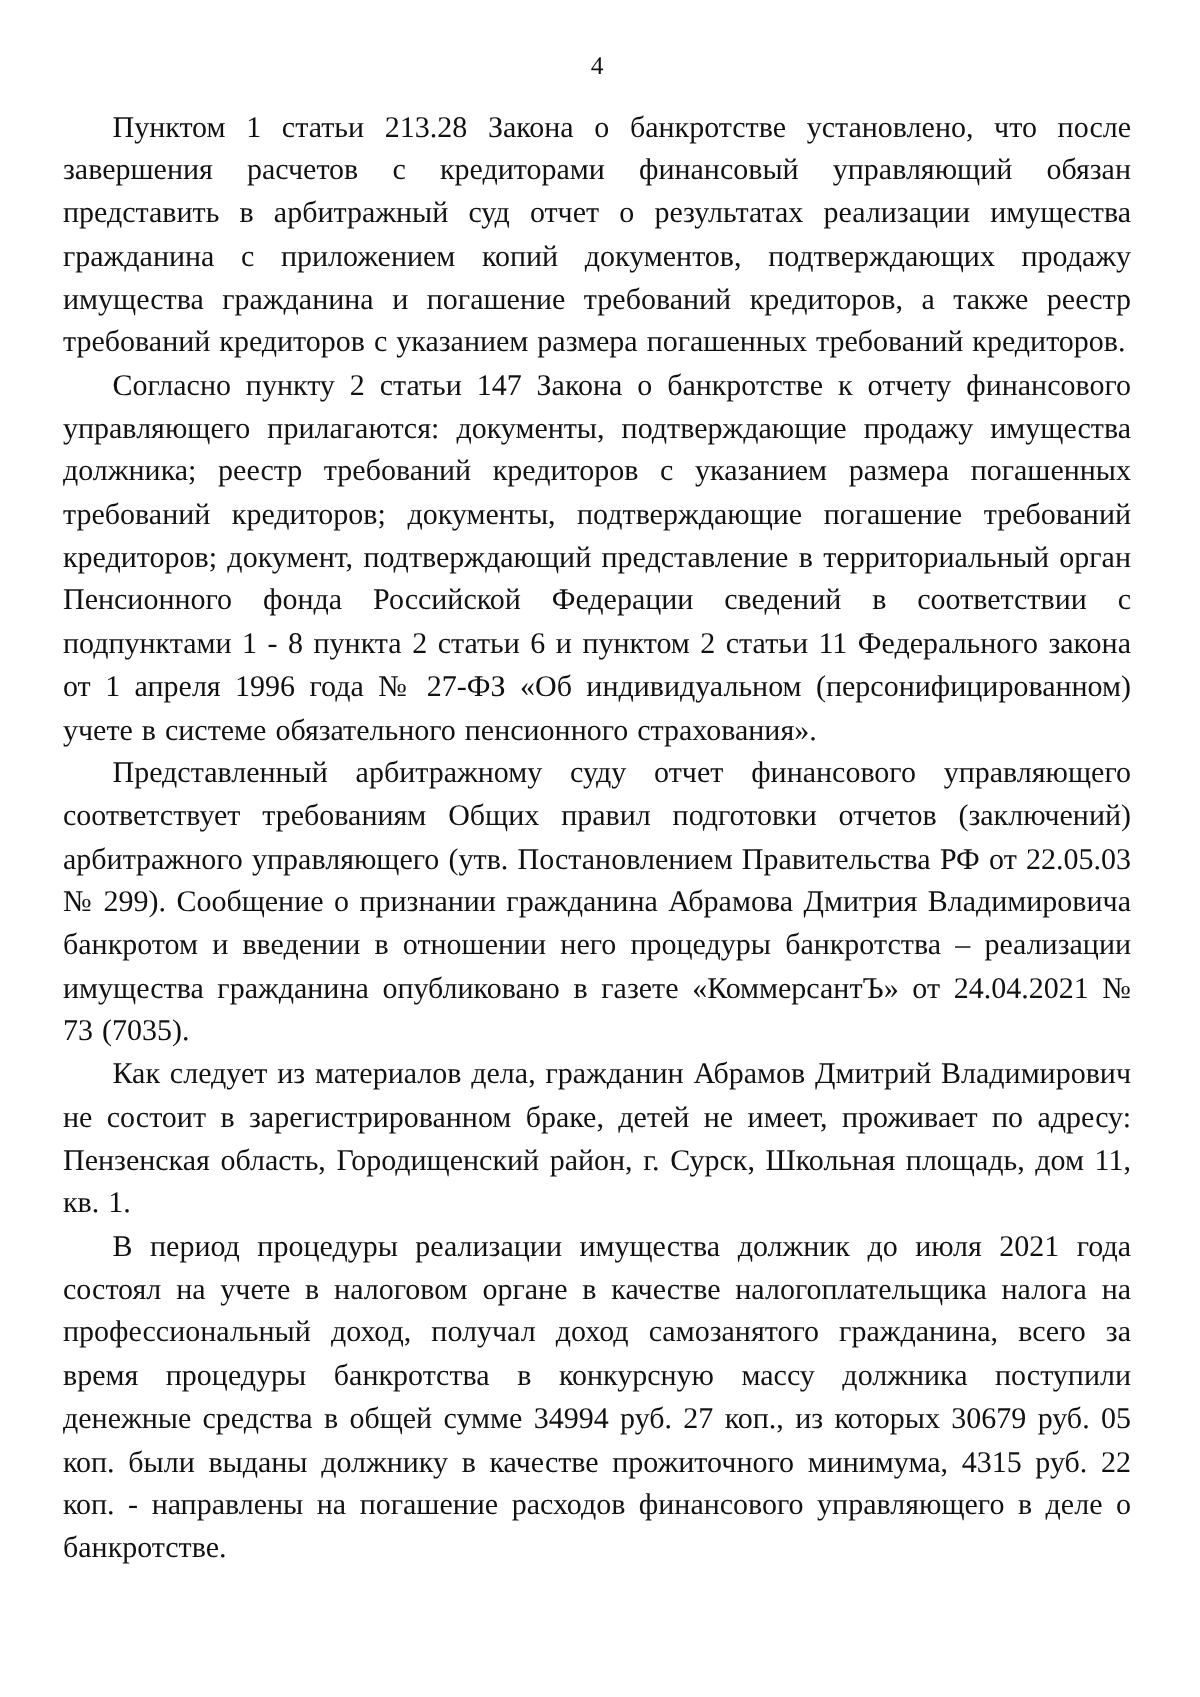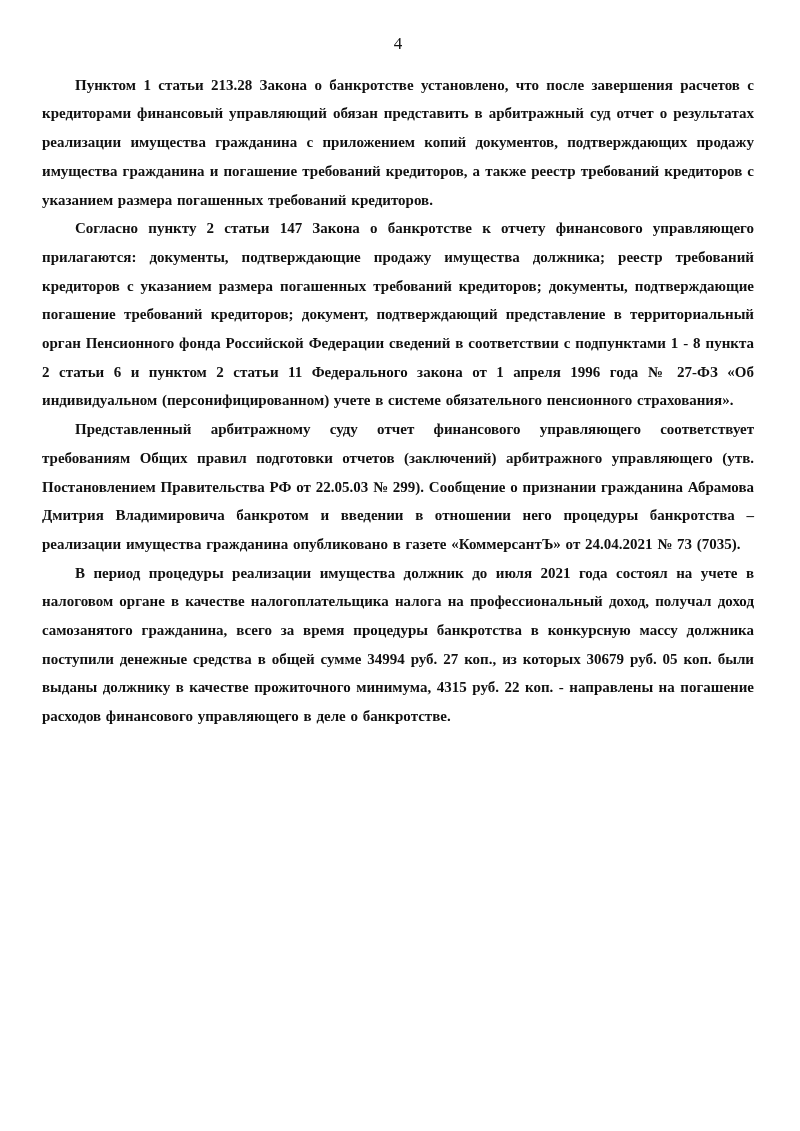--- a/index.html
+++ b/index.html
@@ -22,32 +22,32 @@
     background: #ffffff;
   }
   .page-number {
     text-align: center;
     font-size: 17px;
     line-height: 28.7px;
     margin-bottom: 12px;
   }
   .doc-body p {
     margin: 0;
-    font-size: 15px;
+    font-size: 20px;
     line-height: 28.7px;
     text-align: justify;
     text-indent: 33px;
     word-spacing: 1px;
-    font-weight: bold;
   }
 </style>
 </head>
 <body>
 
 <div class="page">
   <div class="page-number">4</div>
   <div class="doc-body">
       <p>Пунктом 1 статьи 213.28 Закона о банкротстве установлено, что после завершения расчетов с кредиторами финансовый управляющий обязан представить в арбитражный суд отчет о результатах реализации имущества гражданина с приложением копий документов, подтверждающих продажу имущества гражданина и погашение требований кредиторов, а также реестр требований кредиторов с указанием размера погашенных требований кредиторов.</p>
       <p>Согласно пункту 2 статьи 147 Закона о банкротстве к отчету финансового управляющего прилагаются: документы, подтверждающие продажу имущества должника; реестр требований кредиторов с указанием размера погашенных требований кредиторов; документы, подтверждающие погашение требований кредиторов; документ, подтверждающий представление в территориальный орган Пенсионного фонда Российской Федерации сведений в соответствии с подпунктами 1 - 8 пункта 2 статьи 6 и пунктом 2 статьи 11 Федерального закона от 1 апреля 1996 года № 27-ФЗ «Об индивидуальном (персонифицированном) учете в системе обязательного пенсионного страхования».</p>
       <p>Представленный арбитражному суду отчет финансового управляющего соответствует требованиям Общих правил подготовки отчетов (заключений) арбитражного управляющего (утв. Постановлением Правительства РФ от 22.05.03 № 299). Сообщение о признании гражданина Абрамова Дмитрия Владимировича банкротом и введении в отношении него процедуры банкротства – реализации имущества гражданина опубликовано в газете «КоммерсантЪ» от 24.04.2021 № 73 (7035).</p>
+      <p>Как следует из материалов дела, гражданин Абрамов Дмитрий Владимирович не состоит в зарегистрированном браке, детей не имеет, проживает по адресу: Пензенская область, Городищенский район, г. Сурск, Школьная площадь, дом 11, кв. 1.</p>
       <p>В период процедуры реализации имущества должник до июля 2021 года состоял на учете в налоговом органе в качестве налогоплательщика налога на профессиональный доход, получал доход самозанятого гражданина, всего за время процедуры банкротства в конкурсную массу должника поступили денежные средства в общей сумме 34994 руб. 27 коп., из которых 30679 руб. 05 коп. были выданы должнику в качестве прожиточного минимума, 4315 руб. 22 коп. - направлены на погашение расходов финансового управляющего в деле о банкротстве.</p>
     </div>
 </div>
 
 </body></html>

